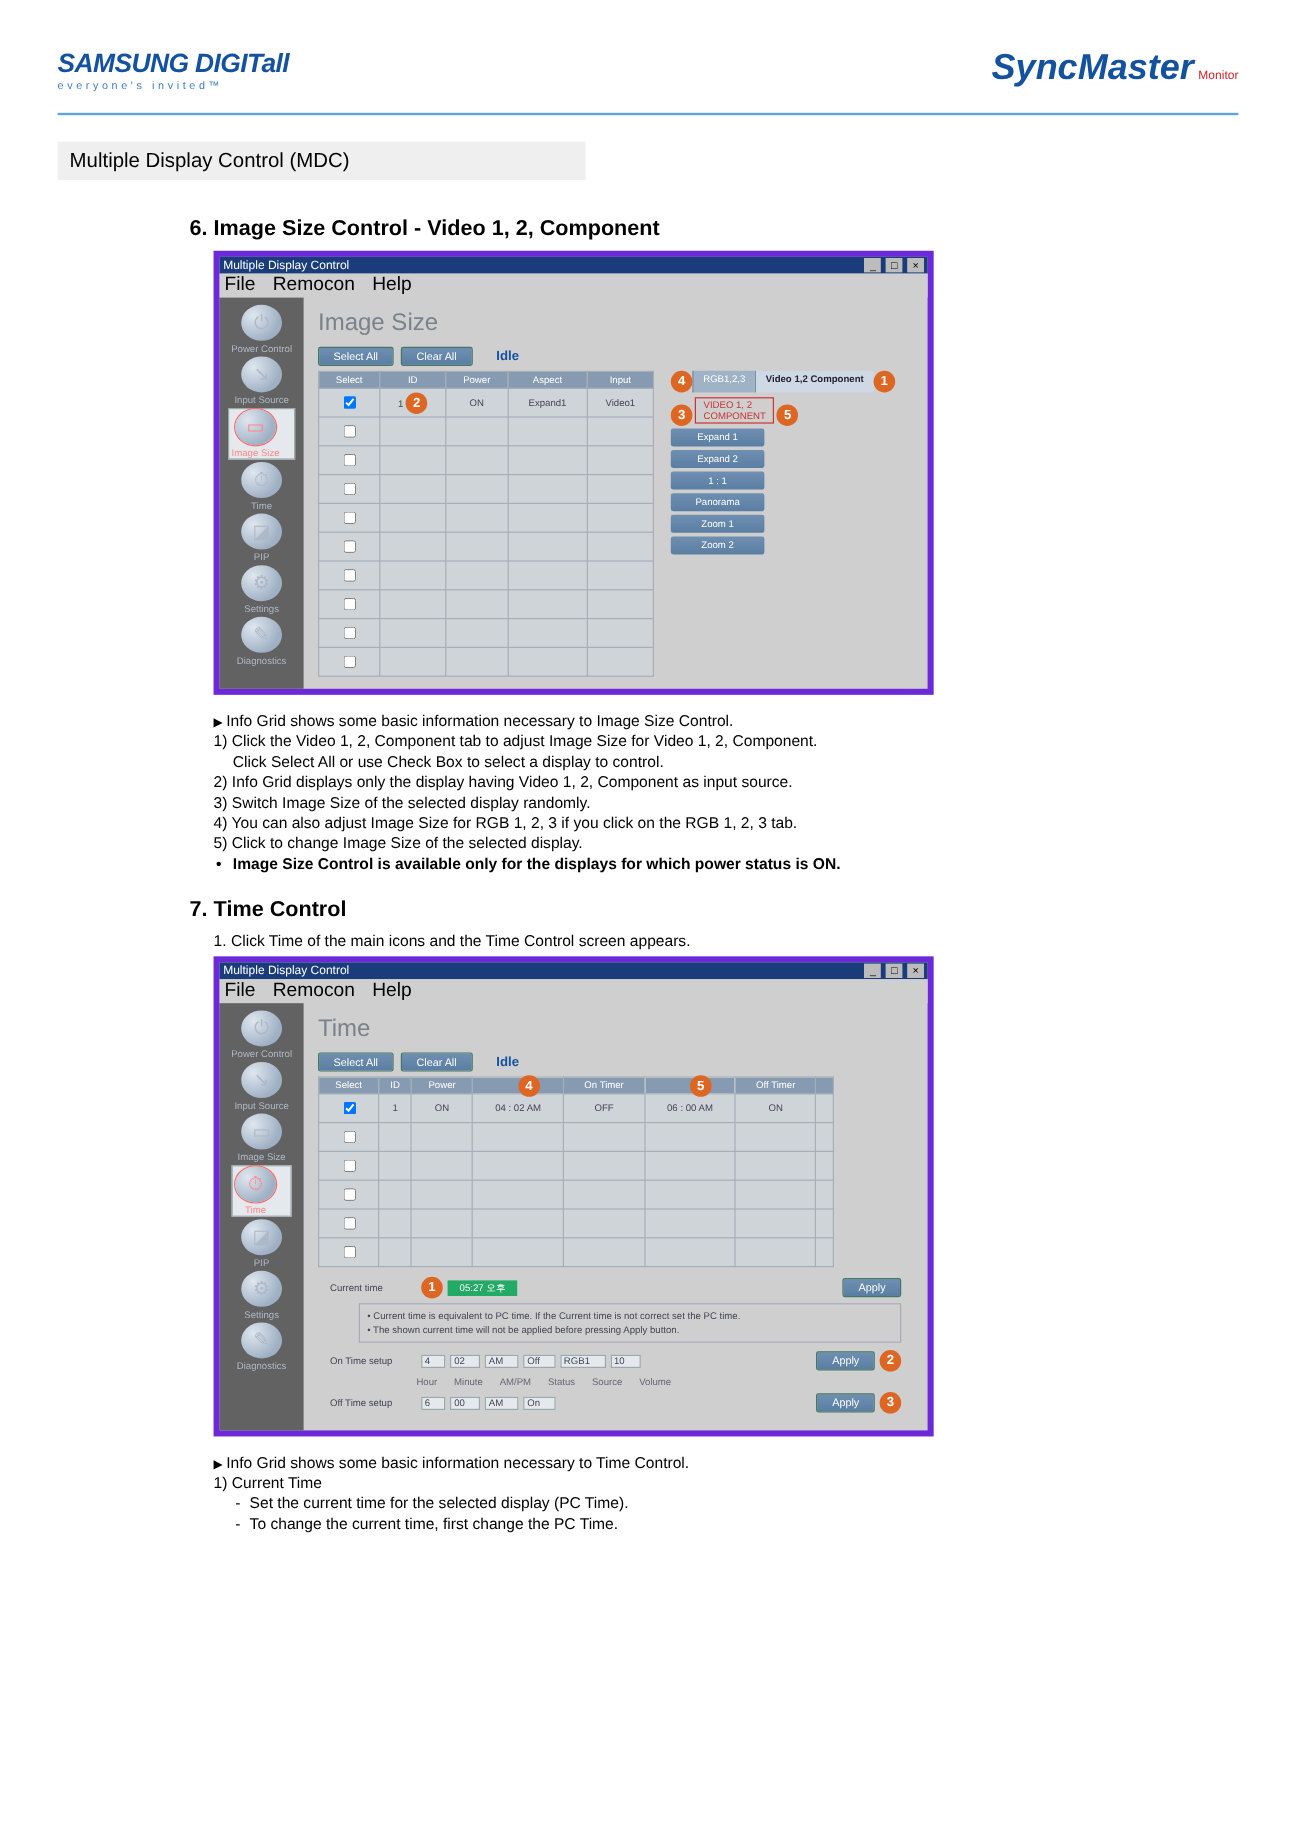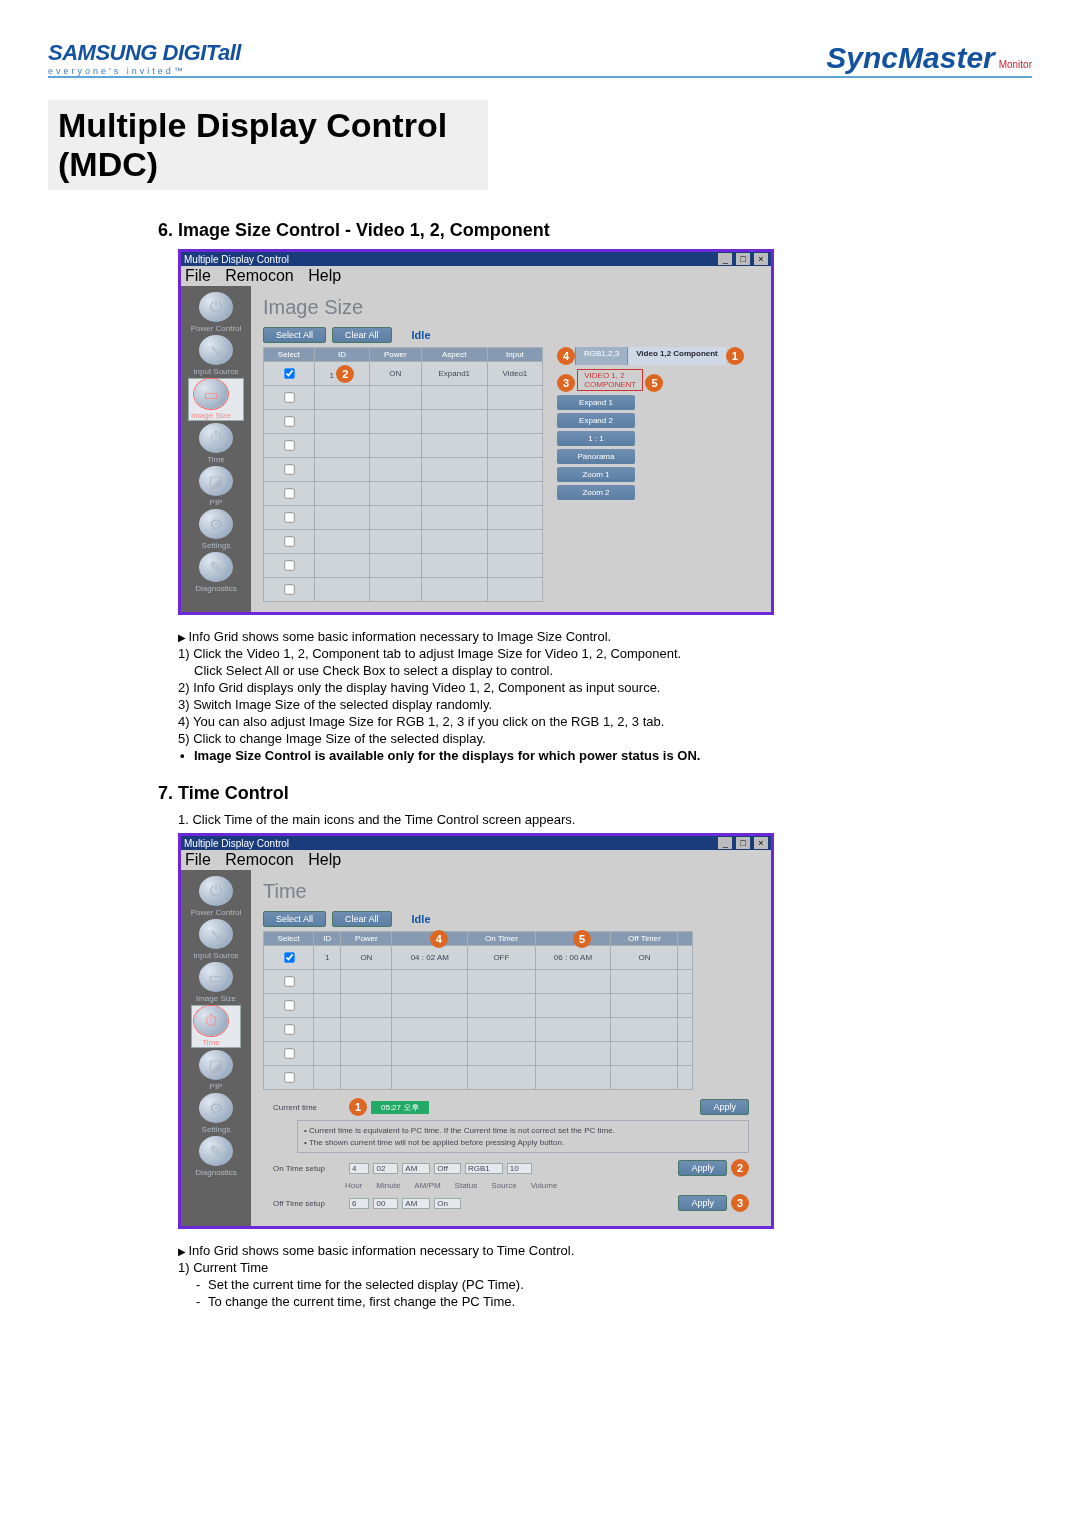--- a/index.html
+++ b/index.html
@@ -7,51 +7,52 @@
     margin: 0;
     padding: 40px 48px;
     background: #fff;
     color: #000;
     font-size: 14px;
     width: 984px;
   }
   .header {
     display: flex;
     justify-content: space-between;
-    align-items: center;
+    align-items: flex-start;
+    padding-bottom: 18px;
     border-bottom: 2px solid #5fa6d8;
     margin-bottom: 22px;
   }
   .logo-left { color: #1452a0; }
   .logo-left .brand {
     font-size: 22px; font-weight: bold; font-style: italic; letter-spacing: -0.5px;
   }
   .logo-left .tagline { font-size: 9px; letter-spacing: 3px; color: #3f7cc3; }
   .logo-right { text-align: right; }
   .logo-right .sm { font-size: 30px; font-weight: bold; font-style: italic; color: #1452a0; }
   .logo-right .mon { font-size: 10px; color: #c23; }
 
   .page-title-bar {
     background: #efefef;
     padding: 6px 10px;
     width: 420px;
     margin-bottom: 30px;
   }
-  .page-title-bar span { font-size: 34px; font-weight: bold; }
+  .page-title-bar span { font-size: 17px; font-weight: normal; }
 
   .section { margin-top: 20px; }
   .section h2 { font-size: 18px; font-weight: bold; margin: 0 0 8px 110px; }
   .ol-top { margin: 0 0 6px 130px; padding: 0; list-style: none; font-size: 13px; }
   .ol-top li::before { content: attr(data-idx) ". "; }
 
   .screenshot {
     margin: 0 0 14px 130px;
     width: 590px;
     background: #cfcfcf;
-    border: 3px solid #6d28d9;
+    border: 5px solid #6d28d9;
     font-size: 10px;
     color: #000;
   }
   .win-title {
     background: linear-gradient(#1a3c7a,#1a3c7a);
     color: #fff;
     display: flex; justify-content: space-between; align-items: center;
     padding: 1px 3px; font-size: 10px;
   }
   .win-title .ctrls span {

